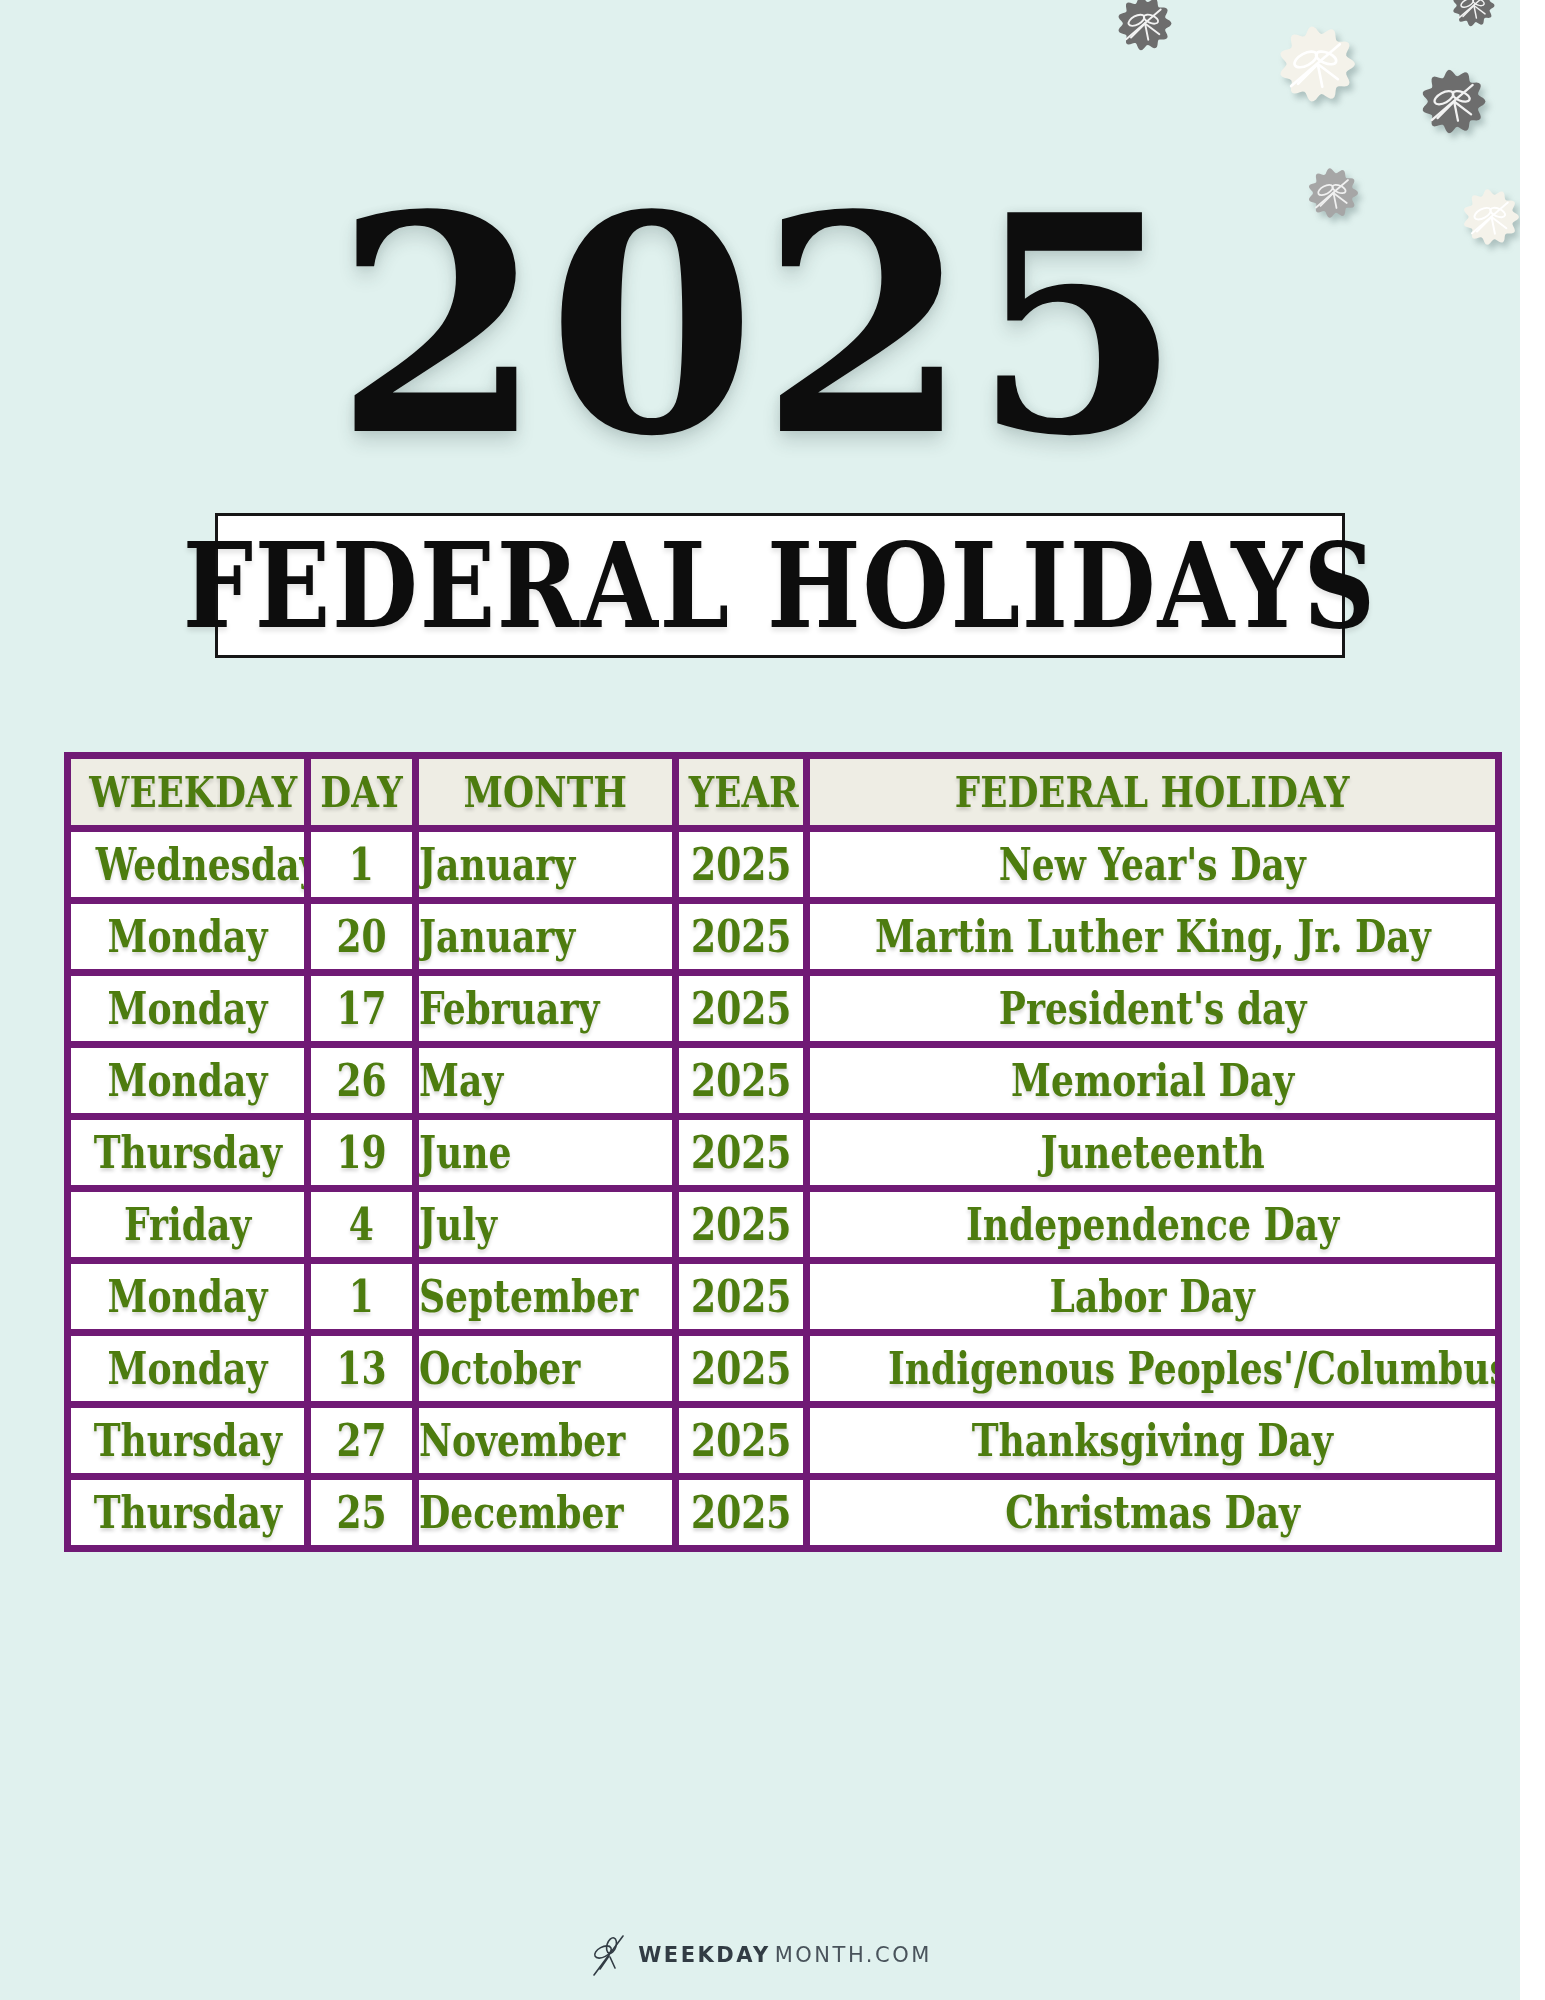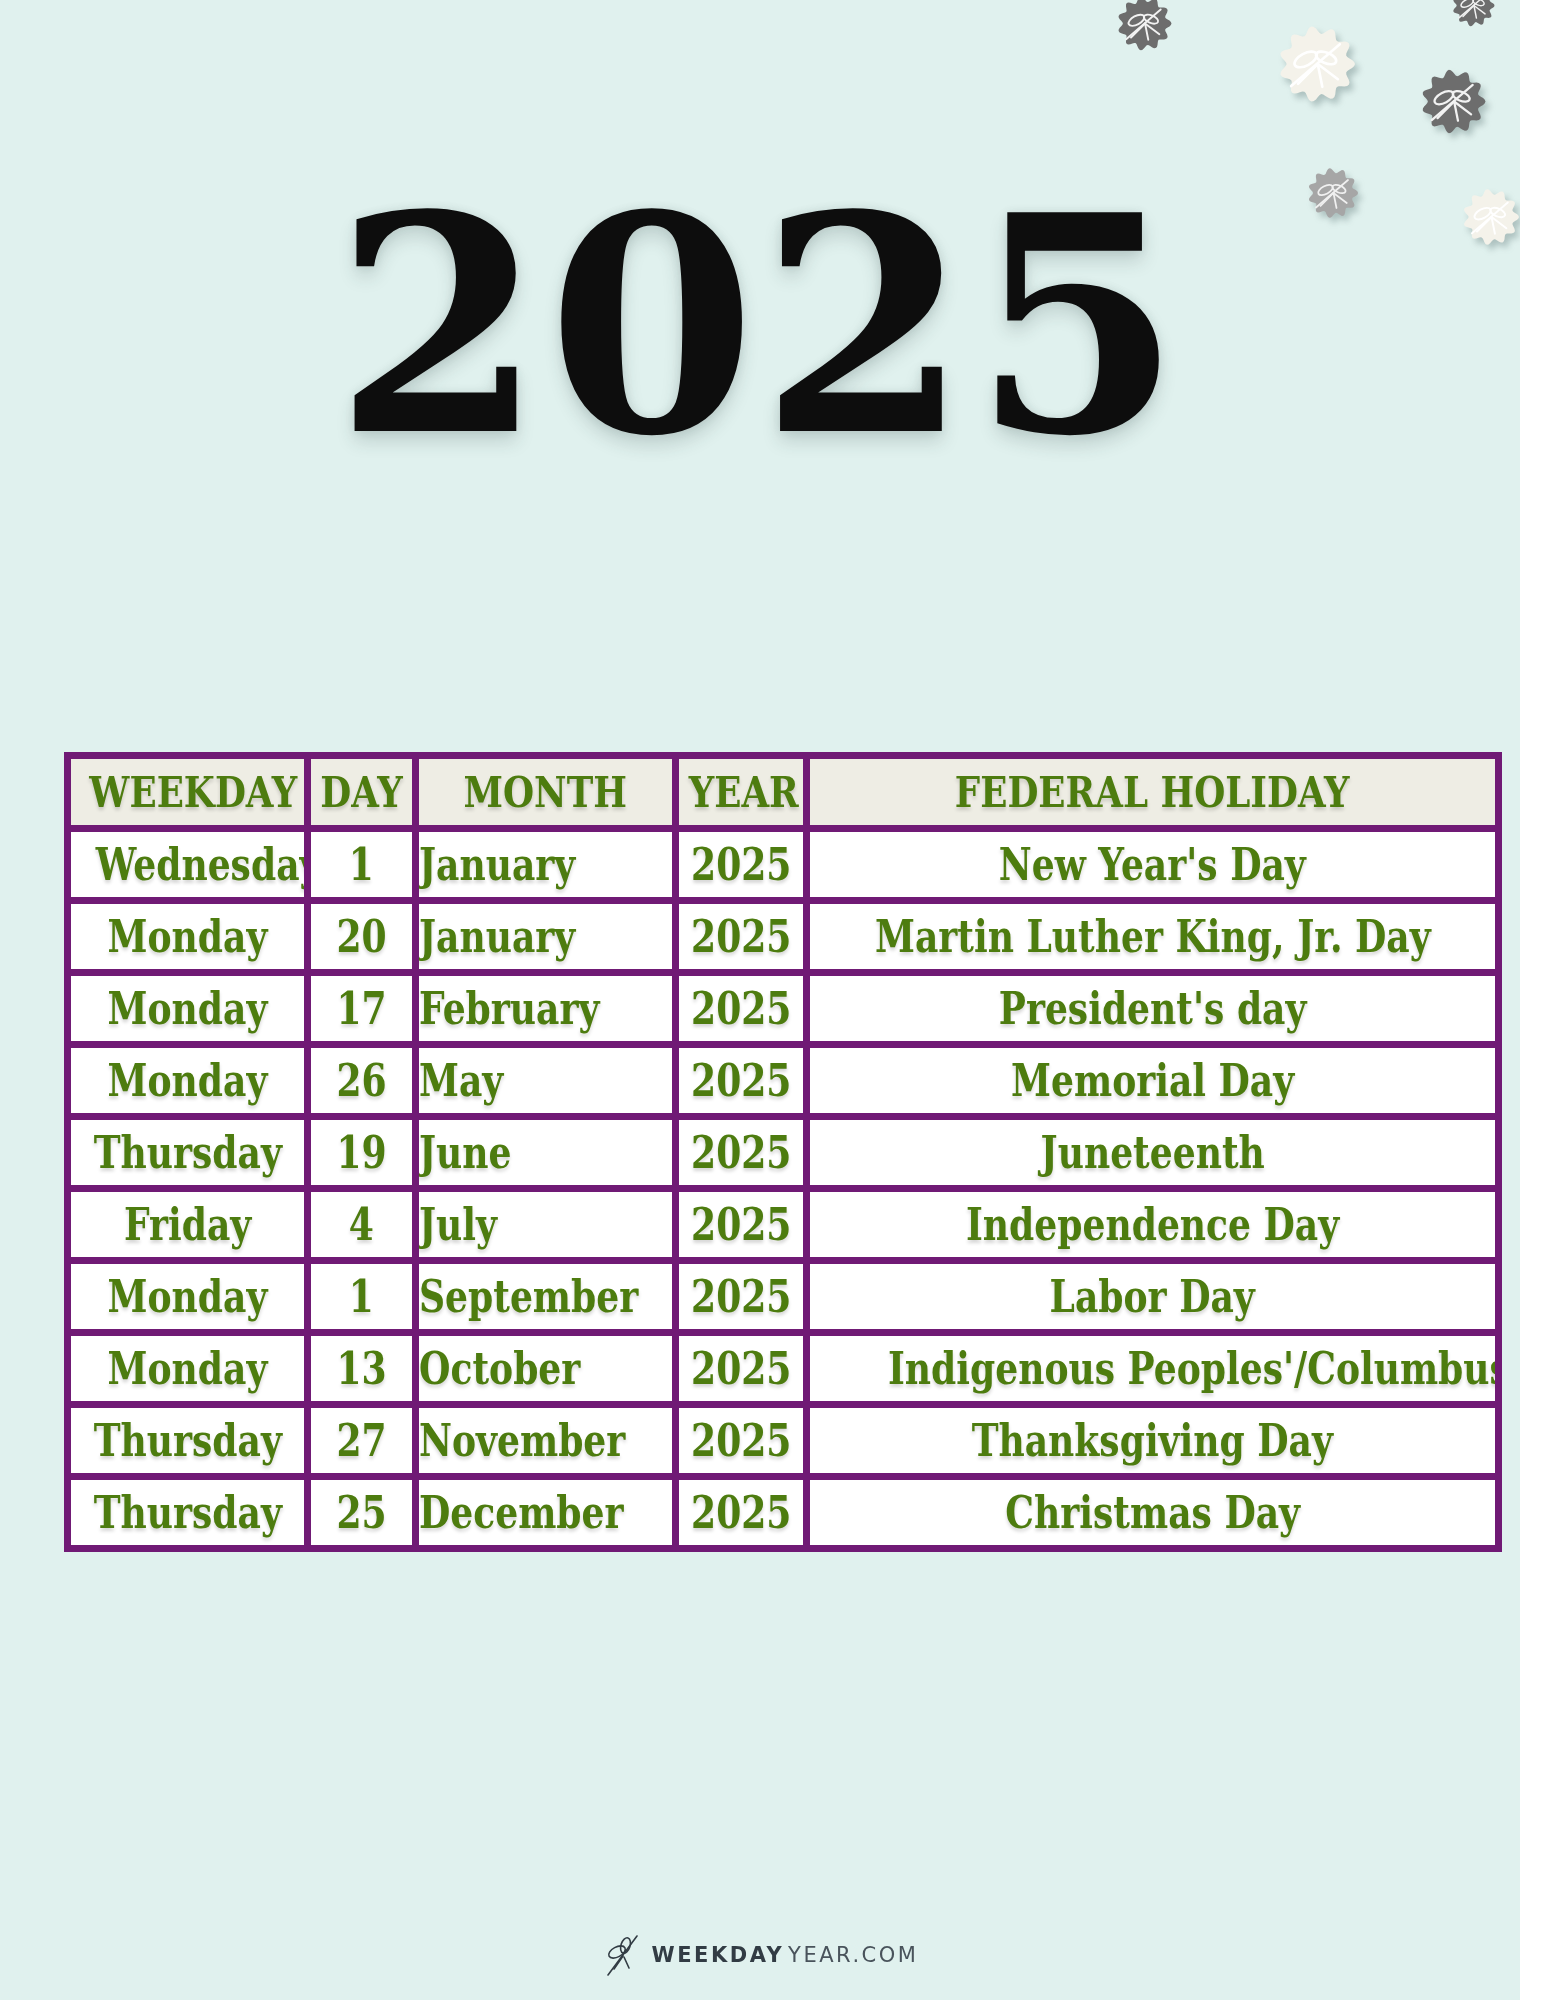--- a/index.html
+++ b/index.html
@@ -176,20 +176,23 @@
         <ellipse cx="-6.6" cy="-2.6399999999999997" rx="7.04" ry="3.52" transform="rotate(-28 -6.6 -2.6399999999999997)" fill="none" stroke="#f2f2f2" stroke-width="1.54"></ellipse>
         <ellipse cx="5.279999999999999" cy="-3.52" rx="6.16" ry="3.08" transform="rotate(22 5.279999999999999 -3.52)" fill="none" stroke="#f2f2f2" stroke-width="1.54"></ellipse>
         <line x1="0.44" y1="0" x2="-11" y2="11.440000000000001" stroke="#f2f2f2" stroke-width="1.54" stroke-linecap="round"></line>
         <line x1="0.44" y1="0" x2="3.08" y2="13.2" stroke="#f2f2f2" stroke-width="1.54" stroke-linecap="round"></line>
         <line x1="0.44" y1="0" x2="12.100000000000001" y2="8.8" stroke="#f2f2f2" stroke-width="1.54" stroke-linecap="round"></line>
       </svg>
     </div>
 
   <div class="year-title">2025</div>
 
+  <div class="banner-box">
+    <span class="banner-text">FEDERAL HOLIDAYS</span>
+  </div>
 
   <table class="holidays">
     <colgroup>
       <col style="width:240px">
       <col style="width:108px">
       <col style="width:260px">
       <col style="width:131px">
       <col style="width:692px">
     </colgroup>
     <thead>
@@ -277,16 +280,16 @@
 
   <div class="footer">
     <svg width="46" height="46" viewBox="0 0 46 46" fill="none" stroke="#323c44" stroke-width="1.6" stroke-linecap="round">
       <line x1="6" y1="43" x2="35" y2="4"></line>
       <ellipse cx="15" cy="20" rx="9" ry="5" transform="rotate(-28 15 20)"></ellipse>
       <ellipse cx="23.5" cy="13.5" rx="8" ry="4.5" transform="rotate(-72 23.5 13.5)"></ellipse>
       <line x1="21" y1="24" x2="12" y2="37"></line>
       <line x1="22" y1="25" x2="27" y2="36"></line>
     </svg>
     <span class="brand-bold">WEEKDAY</span>
-      <span class="brand-light">YEAR.COM</span>
+      <span class="brand-light">MONTH.COM</span>
   </div>
 
 </div>
 
 </body></html>

